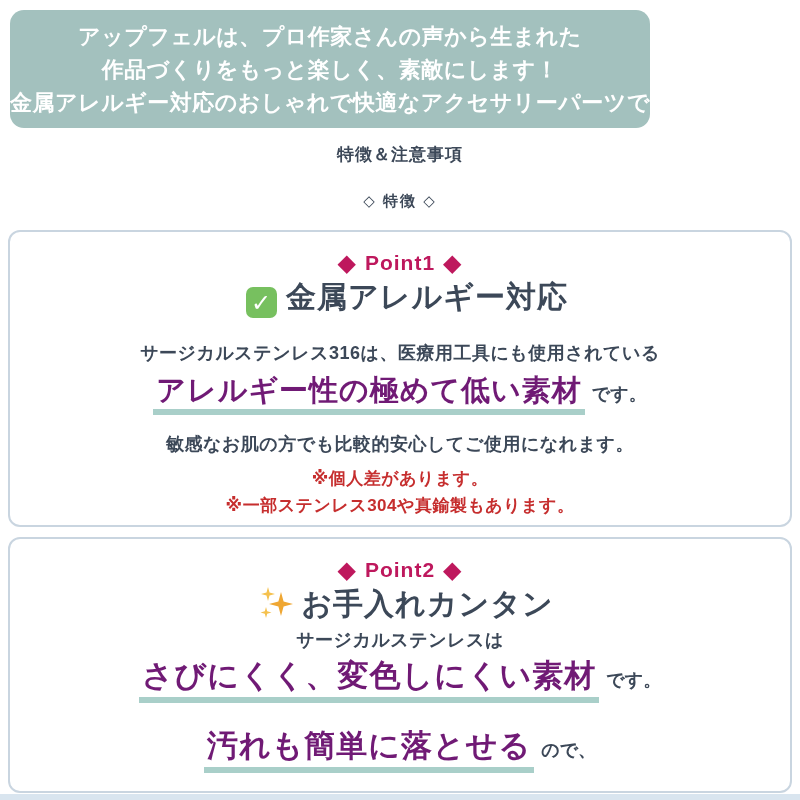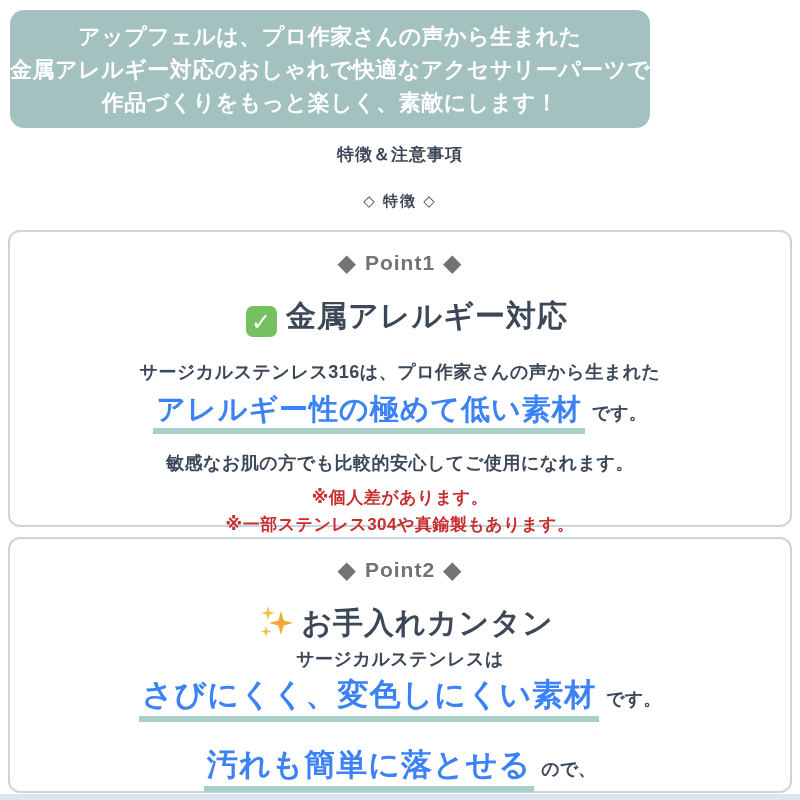--- a/index.html
+++ b/index.html
@@ -70,31 +70,30 @@
     border-radius: 12px;
     box-sizing: border-box;
     text-align: center;
   }
   .card-1 { top: 230px; height: 297px; }
   .card-2 { top: 537px; height: 256px; }
 
   .point-badge {
     padding-top: 17px;
     font-size: 21px;
-    color: #737373;
+    color: #be185d;
     letter-spacing: 1px;
   }
   .point-badge .diamond {
     font-size: 24px;
     vertical-align: -1px;
     padding: 0 8px;
   }
 
   .card-heading {
-    margin-top: 19px;
     font-size: 30px;
     color: #3C4858;
     letter-spacing: 1px;
     padding-left: 14px;
   }
 
   .check-icon {
     display: inline-block;
     width: 31px;
     height: 31px;
@@ -125,21 +124,21 @@
   .card-1 .body    { margin-top: 17px; }
   .card-2 .intro   { margin-top: 3px; }
 
   .highlight-line { margin-top: 7px; }
   .card-2 .highlight-line.first  { margin-top: 5px; }
   .card-2 .highlight-line.second { margin-top: 24px; }
 
   .highlight {
     display: inline-block;
     font-size: 29px;
-    color: #3b82f6;
+    color: #701a75;
     letter-spacing: 1px;
     border-bottom: 6px solid #A9CFC9;
     padding: 0 3px 1px 3px;
     line-height: 1.25;
   }
   .card-2 .highlight { font-size: 31px; }
 
   .highlight-suffix {
     font-size: 18px;
     color: #3C4858;
@@ -161,35 +160,35 @@
     width: 800px;
     height: 6px;
     background: #D9E5EF;
   }
 </style>
 </head>
 <body>
 
 <div class="hero">
   <div>アップフェルは、プロ作家さんの声から生まれた</div>
+  <div>作品づくりをもっと楽しく、素敵にします！</div>
   <div>金属アレルギー対応のおしゃれで快適なアクセサリーパーツで</div>
-  <div>作品づくりをもっと楽しく、素敵にします！</div>
 </div>
 
 <div class="section-title">特徴＆注意事項</div>
 <div class="section-subtitle">◇ 特徴 ◇</div>
 
 <div class="card card-1">
   <div class="point-badge">
     <span class="diamond">◆</span><span>Point1</span><span class="diamond">◆</span>
   </div>
   <div class="card-heading">
     <span class="check-icon">✓</span><span>金属アレルギー対応</span>
   </div>
-  <div class="body-line intro">サージカルステンレス316は、プロ作家さんの声から生まれた</div>
+  <div class="body-line intro">サージカルステンレス316は、医療用工具にも使用されている</div>
   <div class="highlight-line">
     <span class="highlight">アレルギー性の極めて低い素材</span><span class="highlight-suffix">です。</span>
   </div>
   <div class="body-line body">敏感なお肌の方でも比較的安心してご使用になれます。</div>
   <div class="notes">
     <div>※個人差があります。</div>
     <div>※一部ステンレス304や真鍮製もあります。</div>
   </div>
 </div>
 

